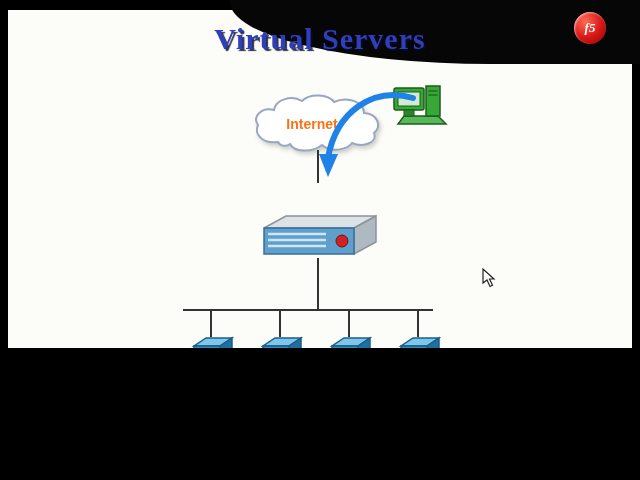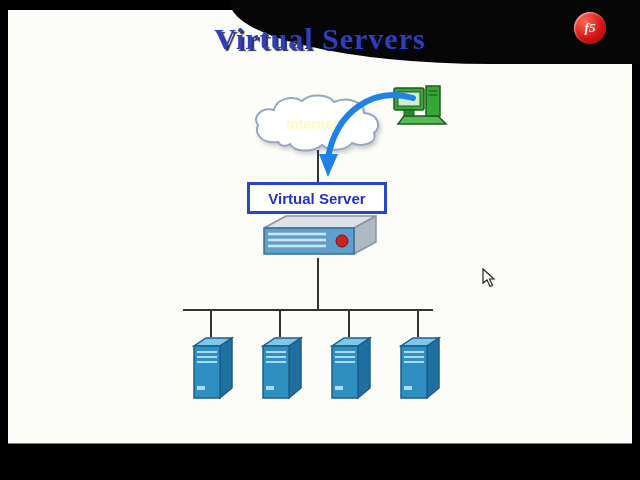--- a/index.html
+++ b/index.html
@@ -1,31 +1,31 @@
 <!DOCTYPE html>
 <html><head>
 <meta charset="utf-8">
 <style>
   html,body{margin:0;padding:0;background:#000;}
-  .stage{position:relative;width:640px;height:444px;background:#000;overflow:hidden;
+  .stage{position:relative;width:640px;height:348px;background:#000;overflow:hidden;
          font-family:"Liberation Sans",sans-serif;}
   .slide{position:absolute;left:8px;top:10px;width:624px;height:433px;background:#fcfcf8;}
   .swoosh{position:absolute;left:230px;top:0;width:410px;height:64px;background:#060606;
           border-bottom-left-radius:260px 62px;z-index:2;}
   .title{position:absolute;left:8px;top:22px;width:624px;text-align:center;z-index:3;
          font-family:"Liberation Serif","DejaVu Serif",serif;font-weight:bold;font-size:30px;
          color:#2f3fbb;text-shadow:2px 2px 1px rgba(10,10,40,0.85);letter-spacing:1px;}
   .f5logo{position:absolute;left:574px;top:12px;width:32px;height:32px;border-radius:50%;z-index:4;
           background:radial-gradient(circle at 35% 30%, #ff6a55, #d61414 55%, #8c0606);
           display:flex;align-items:center;justify-content:center;
           color:#fff;font-family:"Liberation Serif",serif;font-style:italic;font-weight:bold;font-size:13px;
           box-shadow:inset 1px 1px 2px rgba(255,255,255,.6);}
   .abs{position:absolute;}
   .cloud{left:248px;top:92px;z-index:1;filter:drop-shadow(2px 3px 2px rgba(0,0,0,.18));}
-  .internet-label{left:262px;top:116px;width:100px;text-align:center;font-weight:bold;font-size:14px;color:#fef9c3;z-index:2;}
+  .internet-label{left:262px;top:116px;width:100px;text-align:center;font-weight:bold;font-size:14px;color:#f97316;z-index:2;}
   .computer{left:392px;top:82px;z-index:2;}
   .arrow{left:298px;top:86px;z-index:3;}
   .vline{width:2px;background:#333;z-index:1;}
   .hline{height:2px;background:#333;z-index:1;}
   .vsbox{left:247px;top:182px;width:134px;height:26px;background:#fff;border:3px solid #2a46c8;
          display:flex;align-items:center;justify-content:center;z-index:2;
          font-weight:bold;font-size:15px;color:#2333c0;}
   .appliance{left:256px;top:212px;z-index:2;}
   .server{z-index:2;}
   .cursor{left:482px;top:268px;z-index:6;}
@@ -70,23 +70,20 @@
   </svg>
 
   <div class="abs vline" style="left:317px;top:150px;height:33px;"></div>
   <div class="abs vline" style="left:317px;top:258px;height:52px;"></div>
   <div class="abs hline" style="left:183px;top:309px;width:250px;"></div>
   <div class="abs vline" style="left:210px;top:310px;height:27px;"></div>
   <div class="abs vline" style="left:279px;top:310px;height:27px;"></div>
   <div class="abs vline" style="left:348px;top:310px;height:27px;"></div>
   <div class="abs vline" style="left:417px;top:310px;height:27px;"></div>
 
-  <div class="abs vsbox">
-    <span>Virtual Server</span>
-  </div>
 
   <svg class="abs appliance" width="125" height="48" viewBox="0 0 125 48">
     <polygon points="8,16 98,16 120,4 30,4" fill="#dde2e6" stroke="#8a949c" stroke-width="1.5"></polygon>
     <polygon points="98,16 120,4 120,30 98,42" fill="#aeb9c2" stroke="#8a949c" stroke-width="1.5"></polygon>
     <rect x="8" y="16" width="90" height="26" fill="#5f9fcb" stroke="#3a6e96" stroke-width="1.5"></rect>
     <line x1="12" y1="22" x2="70" y2="22" stroke="#cfe6f5" stroke-width="2.5"></line>
     <line x1="12" y1="28" x2="70" y2="28" stroke="#cfe6f5" stroke-width="2.5"></line>
     <line x1="12" y1="34" x2="70" y2="34" stroke="#cfe6f5" stroke-width="2.5"></line>
     <circle cx="86" cy="29" r="6" fill="#cc2222" stroke="#7a1010" stroke-width="1"></circle>
   </svg>

